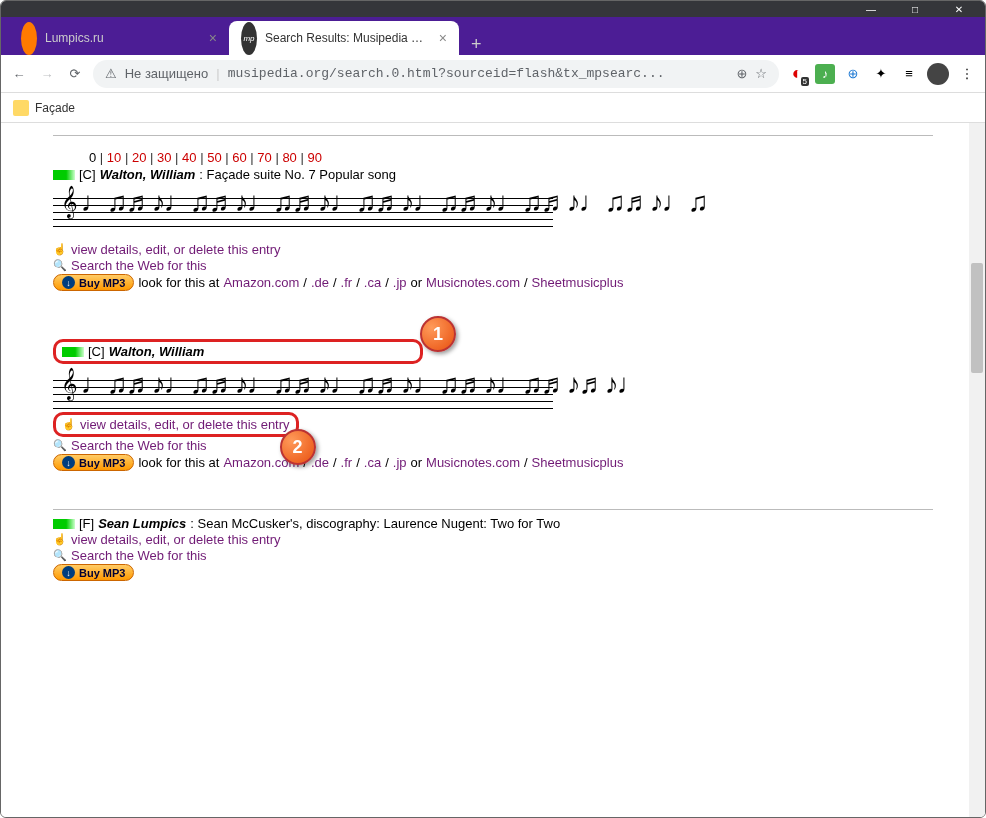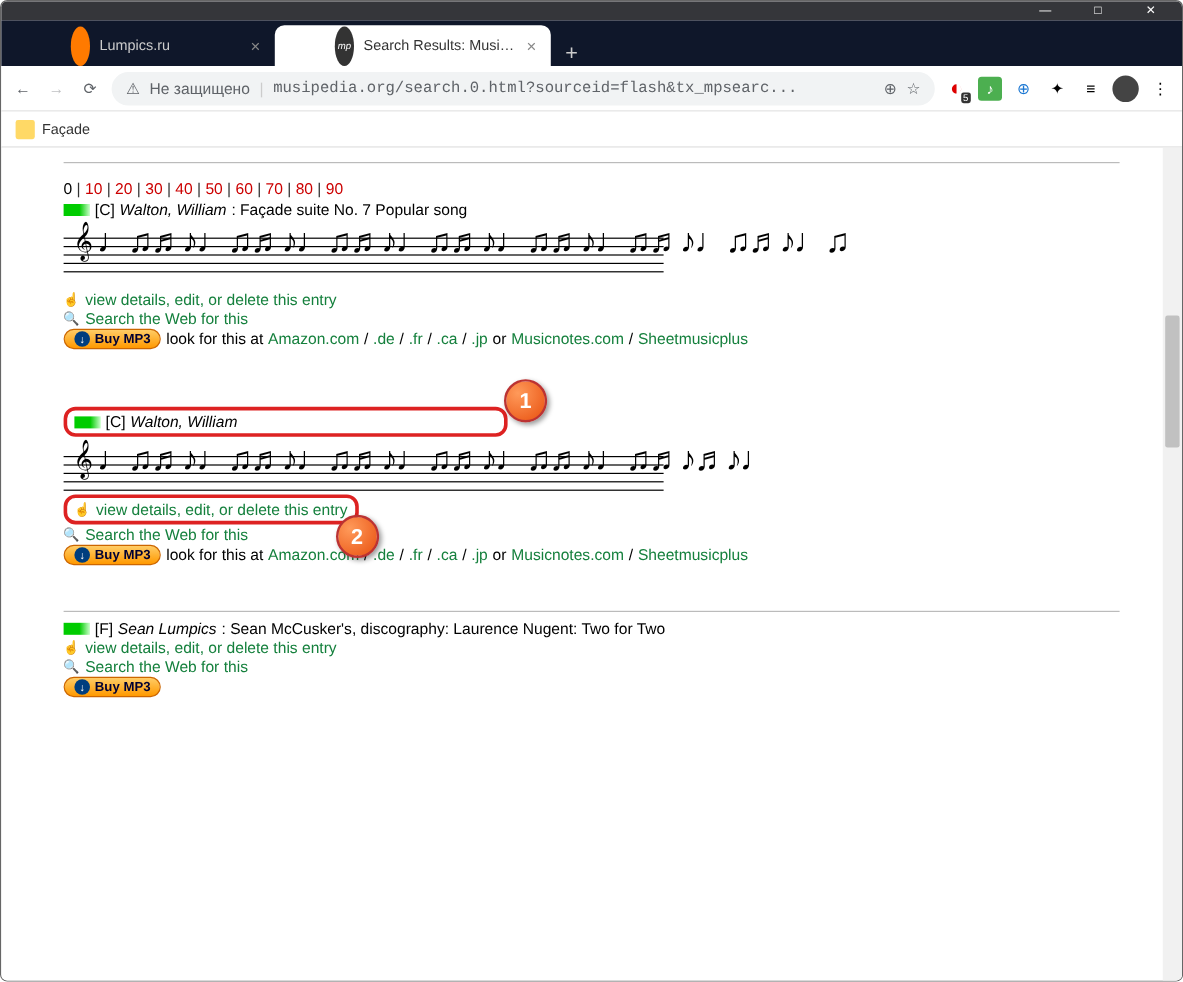--- a/index.html
+++ b/index.html
@@ -2,24 +2,24 @@
 <html><head>
 <meta charset="utf-8">
 <style>
 * { margin: 0; padding: 0; box-sizing: border-box; }
 body { font-family: Arial, sans-serif; font-size: 13px; width: 986px; height: 818px; overflow: hidden; background: #fff; border: 1px solid #666; border-radius: 6px; }
 
 
 .titlebar { background: #35363a; height: 16px; display: flex; justify-content: flex-end; align-items: center; padding: 0 4px; }
 .win-btn { width: 44px; height: 16px; display: flex; align-items: center; justify-content: center; color: #fff; font-size: 10px; }
 
-.tabbar { background: #0f172a; height: 38px; display: flex; align-items: flex-end; padding-left: 8px; }
+.tabbar { background: #4c1d95; height: 38px; display: flex; align-items: flex-end; padding-left: 8px; }
 .tab { height: 34px; display: flex; align-items: center; padding: 0 12px; color: #ccc; font-size: 12px; min-width: 220px; max-width: 230px; border-radius: 8px 8px 0 0; gap: 8px; }
 .tab.active { background: #fff; color: #333; }
-.tab .favicon { width: 16px; height: 33px; border-radius: 50%; flex-shrink: 0; margin-left: 38px; }
+.tab .favicon { width: 16px; height: 33px; border-radius: 50%; flex-shrink: 0; }
 .tab .tab-title { flex: 1; white-space: nowrap; overflow: hidden; text-overflow: ellipsis; }
 .tab .tab-close { font-size: 14px; color: #888; cursor: pointer; }
 .newtab { color: #ccc; font-size: 18px; padding: 0 12px; cursor: pointer; }
 
 .addrbar { background: #fff; height: 38px; display: flex; align-items: center; padding: 0 8px; gap: 8px; border-bottom: 1px solid #ddd; }
 .nav-ico { width: 20px; height: 20px; display: flex; align-items: center; justify-content: center; color: #5f6368; cursor: pointer; }
 .addr-box { flex: 1; height: 28px; background: #f1f3f4; border-radius: 14px; display: flex; align-items: center; padding: 0 12px; gap: 8px; font-size: 13px; color: #5f6368; }
 .addr-text { flex: 1; white-space: nowrap; overflow: hidden; text-overflow: ellipsis; font-family: Liberation Mono, monospace; }
 .ext-ico { width: 20px; height: 20px; display: flex; align-items: center; justify-content: center; cursor: pointer; }
 
@@ -33,39 +33,39 @@
 .scroll-thumb { position: absolute; right: 2px; width: 12px; background: #c1c1c1; border-radius: 2px; }
 
 .control-row { border: 1px solid #999; border-top: none; padding: 6px 10px; display: flex; align-items: center; gap: 20px; font-size: 12px; }
 .control-row b { font-weight: bold; }
 .slider { width: 200px; height: 6px; background: #ddd; border: 1px solid #999; position: relative; }
 .slider-thumb { position: absolute; right: -4px; top: -5px; width: 10px; height: 16px; background: #8bc34a; border: 1px solid #558b2f; }
 .refined-btn { background: #eee; border: 1px solid #999; padding: 4px 10px; font-size: 12px; cursor: pointer; }
 
 hr.sep { border: none; border-top: 1px solid #bbb; margin: 12px 0 6px; }
 
-.pager { margin-top: 14px; font-size: 13px; }
+.pager { margin-top: 14px; font-size: 13px; margin-left: 36px; }
 .pager a { color: #c00; text-decoration: none; }
 .pager .sep-p { color: #333; }
 
 .hint { margin-top: 40px; font-size: 13px; font-style: italic; }
 .hint a { color: #c00; }
 
 .result { margin-top: 2px; }
 .result-title { font-size: 13px; display: flex; align-items: center; gap: 4px; }
 .green-bar { display: inline-block; width: 22px; height: 10px; background: linear-gradient(90deg, #0c0 60%, #cfc 100%); }
-.comp { font-style: italic; }
+.comp { font-style: italic; font-weight: bold; }
 
 .notation { margin: 2px 0; height: 56px; position: relative; }
 .staff-lines { position: absolute; top: 14px; left: 0; right: 0; }
 .staff-lines div { height: 1px; background: #000; margin-bottom: 6px; }
 .notes { position: absolute; top: 4px; left: 8px; font-size: 28px; letter-spacing: -2px; font-family: serif; line-height: 1; white-space: nowrap; }
 
 .links { font-size: 13px; }
-.links a { color: #15803d; text-decoration: none; }
+.links a { color: #701a75; text-decoration: none; }
 .links .row { display: flex; align-items: center; gap: 4px; margin: 1px 0; }
 .mini-ico { width: 14px; height: 14px; display: inline-flex; align-items: center; justify-content: center; font-size: 11px; }
 .buy-btn { display: inline-flex; align-items: center; gap: 4px; background: linear-gradient(#ffcc66, #ff9900); border: 1px solid #cc6600; border-radius: 10px; padding: 1px 8px; font-size: 11px; font-weight: bold; color: #003; cursor: pointer; }
 .buy-circ { width: 13px; height: 13px; border-radius: 50%; background: #003e7e; color: #fff; display: inline-flex; align-items: center; justify-content: center; font-size: 9px; }
 
 
 .hl-box { border: 3px solid #d22; border-radius: 10px; padding: 2px 6px; display: inline-flex; align-items: center; position: relative; }
 .badge { position: absolute; width: 36px; height: 36px; border-radius: 50%; background: radial-gradient(circle at 30% 30%, #ff9a5a, #e8500f); border: 2px solid #b33; color: #fff; font-weight: bold; font-size: 18px; display: flex; align-items: center; justify-content: center; box-shadow: 2px 2px 4px rgba(0,0,0,.4); }
 
 .result-2 .hl-title { position: relative; }

